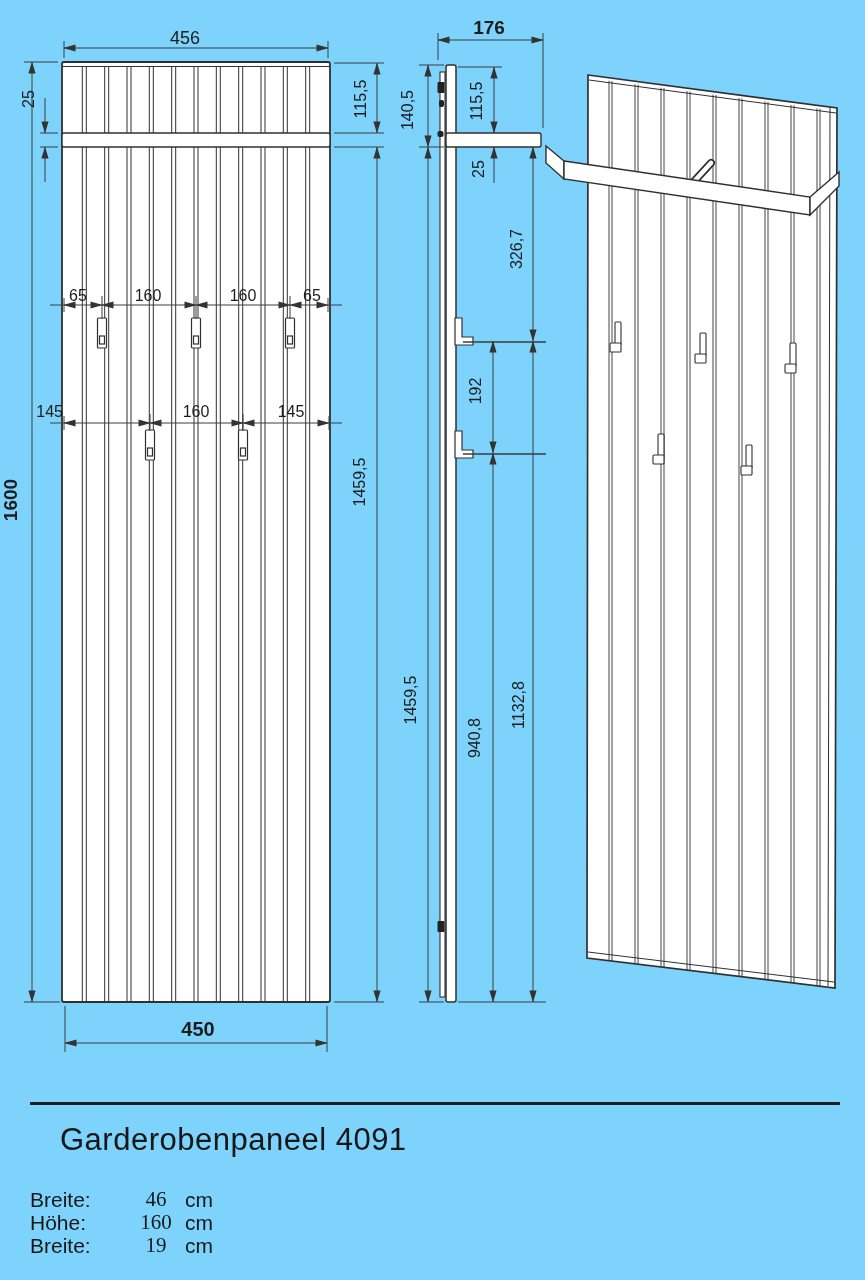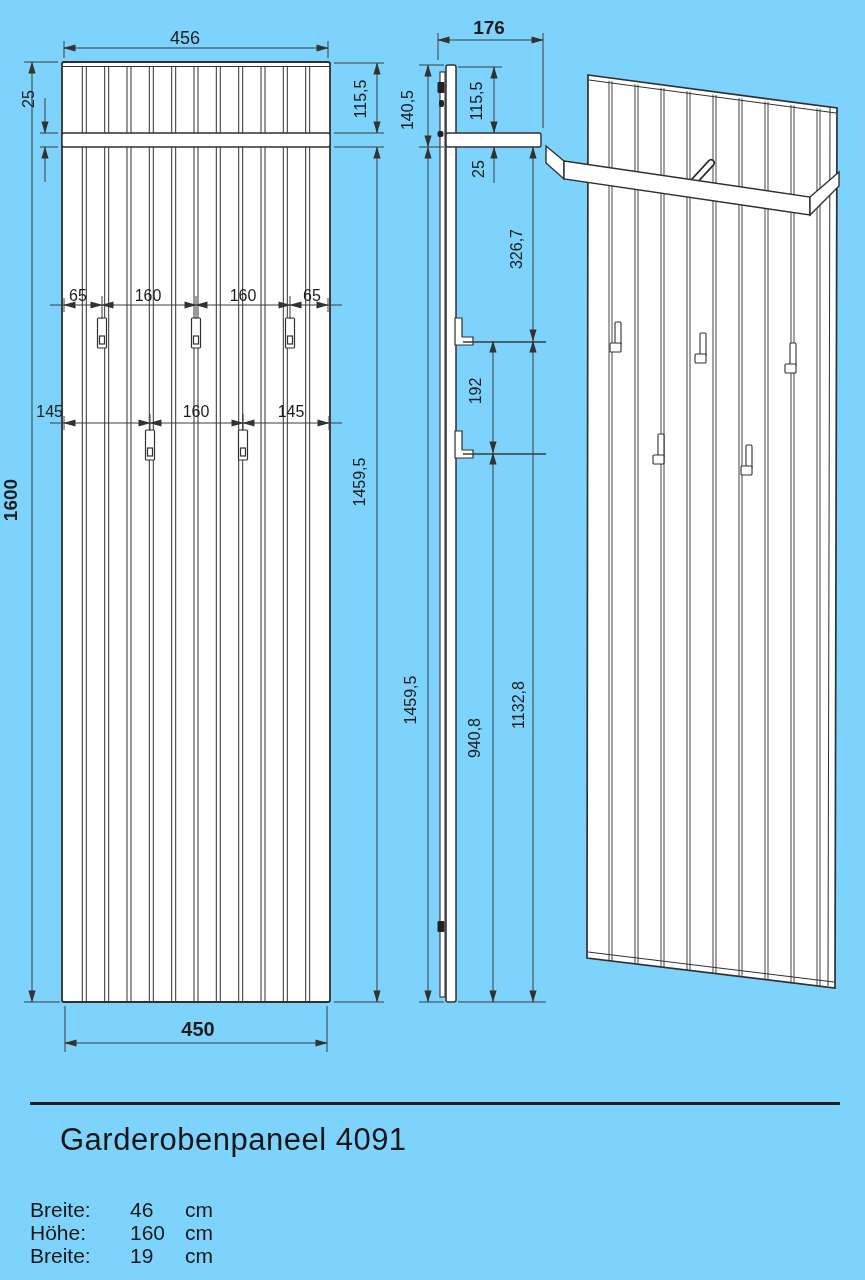--- a/index.html
+++ b/index.html
@@ -8,24 +8,24 @@
   svg{position:absolute;left:0;top:0;}
   svg text{font-family:"Liberation Sans", sans-serif;fill:#1c1c1c;}
   .dim{font-size:16px;}
   .dim-lg{font-size:18px;}
   .dim-b{font-size:19px;font-weight:bold;}
   .dim-b20{font-size:20px;font-weight:bold;}
   .footer{position:absolute;left:0;top:1096px;width:865px;}
   .rule{position:absolute;left:30px;top:6px;width:810px;height:3px;background:#1f1f1f;}
   .title{position:absolute;left:29px;top:26px;font-size:31px;font-weight:normal;color:#171717;
          letter-spacing:0.5px;white-space:nowrap;margin-left:31px;}
-  .specs{position:absolute;left:30px;top:102px;font-size:21px;color:#171717;}
+  .specs{position:absolute;left:30px;top:92px;font-size:21px;color:#171717;}
   .spec-row{display:flex;line-height:23px;}
   .spec-label{width:100px;}
-  .spec-value{width:52px;text-align:left;}
+  .spec-value{width:52px;text-align:center;font-family:Liberation Serif, serif;}
   .spec-unit{margin-left:3px;}
 </style>
 </head>
 <body>
 
 <div class="page">
 
 <svg width="865" height="1096" viewBox="0 0 865 1096">
   <defs>
     <marker id="arr" viewBox="0 0 10 6" refX="9.6" refY="3" markerWidth="12" markerHeight="7.2" orient="auto-start-reverse" markerUnits="userSpaceOnUse">

